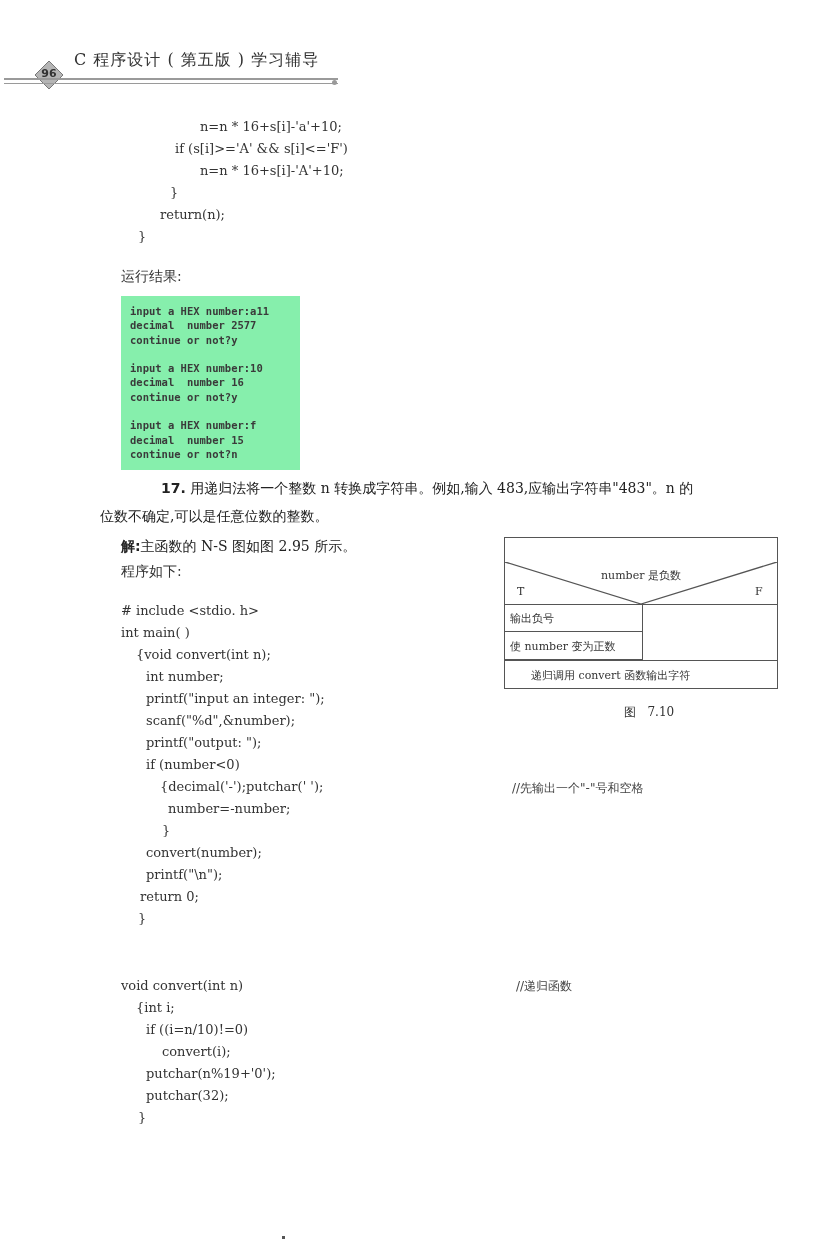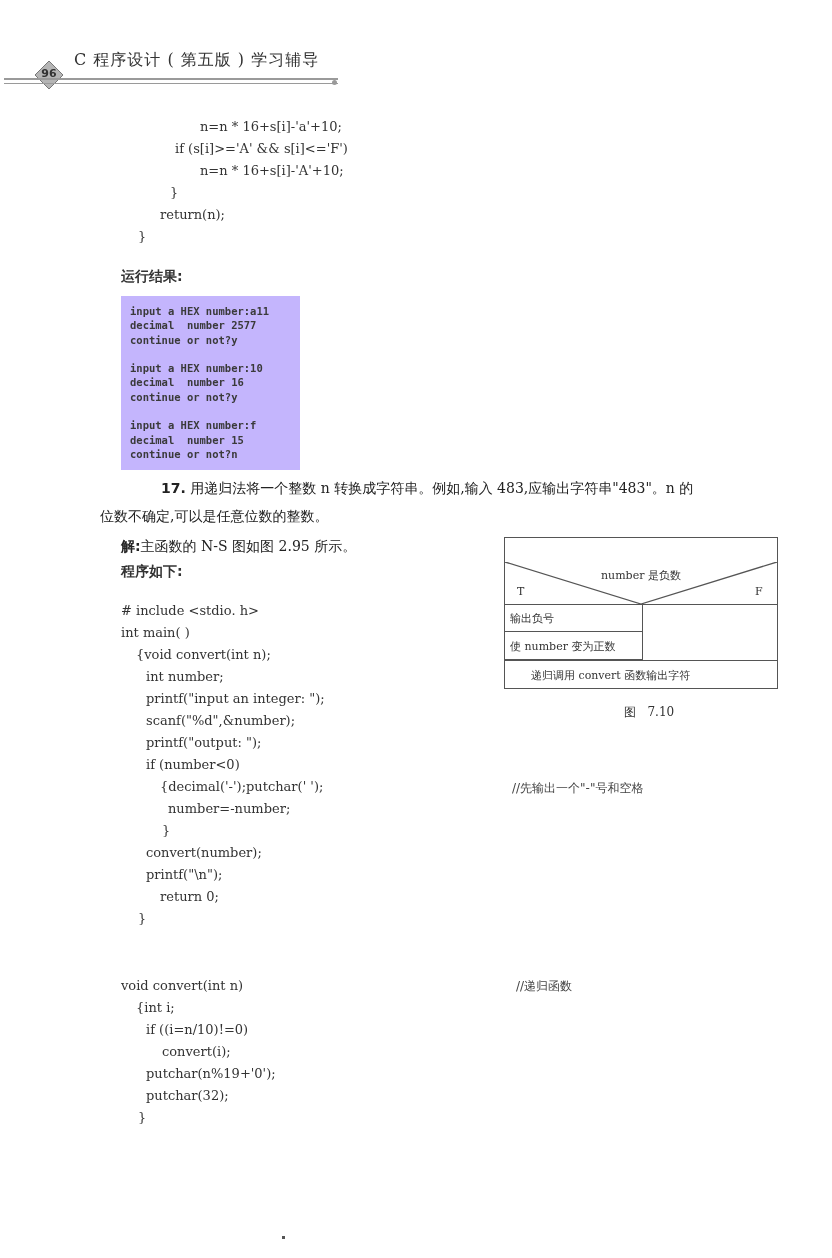--- a/index.html
+++ b/index.html
@@ -8,22 +8,22 @@
   .abs { position: absolute; white-space: pre; }
   .header-title { left: 74px; top: 50px; font-size: 16px; letter-spacing: 1px; color: #333; }
   .hline1 { left: 4px; top: 78px; width: 334px; height: 2px; background: #9a9a9a; }
   .hline2 { left: 4px; top: 83px; width: 334px; height: 1px; background: #9a9a9a; }
   .hdot { left: 332px; top: 80px; width: 5px; height: 5px; background: #9a9a9a; border-radius: 50%; }
   .badge { left: 34px; top: 60px; width: 30px; height: 30px; }
   .badge-inner { position: absolute; left: 0; top: 0; width: 30px; height: 30px; }
   .badge-num { position: absolute; left: 0; top: 7px; width: 30px; text-align: center;
                font-family: "DejaVu Sans", sans-serif; font-weight: bold; font-size: 11px; color: #333; }
   .code { font-size: 13px; line-height: 22px; color: #333; }
-  .heading { font-family: "DejaVu Sans", sans-serif; font-weight: bold; font-size: 14px; color: #333; }
-  .console { left: 121px; top: 296px; width: 179px; height: 174px; background: #c4b5fd; }
+  .heading { font-family: "DejaVu Sans", sans-serif; font-weight: normal; font-size: 14px; color: #333; }
+  .console { left: 121px; top: 296px; width: 179px; height: 174px; background: #86efac; }
   .console-lines { position: absolute; left: 9px; top: 8px; font-family: "DejaVu Sans Mono", monospace;
                    font-weight: bold; font-size: 10.5px; line-height: 14.3px; color: #3a3a3a; white-space: pre; }
   .para { font-size: 14px; color: #222; }
   .ns { left: 504px; top: 537px; width: 274px; height: 152px; border: 1.3px solid #555; box-sizing: border-box; }
   .ns-row { position: absolute; left: 0; border-bottom: 1.3px solid #555; box-sizing: border-box;
             font-size: 11px; color: #333; }
   .ns-txt { position: absolute; white-space: pre; font-size: 11px; color: #333; }
   .caption { left: 624px; top: 704px; font-size: 12px; color: #333; }
   .comment { font-size: 12px; color: #444; font-family: "DejaVu Sans", sans-serif; }
 </style>
@@ -94,21 +94,21 @@
 <div class="abs code" style="left:146px; top:666px;">int number;</div>
 <div class="abs code" style="left:146px; top:688px;">printf("input an integer: ");</div>
 <div class="abs code" style="left:146px; top:710px;">scanf("%d",&amp;number);</div>
 <div class="abs code" style="left:146px; top:732px;">printf("output: ");</div>
 <div class="abs code" style="left:146px; top:754px;">if (number&lt;0)</div>
 <div class="abs code" style="left:160px; top:776px;">{decimal('-');putchar(' ');</div>
 <div class="abs code" style="left:168px; top:798px;">number=-number;</div>
 <div class="abs code" style="left:162px; top:820px;">}</div>
 <div class="abs code" style="left:146px; top:842px;">convert(number);</div>
 <div class="abs code" style="left:146px; top:864px;">printf("\n");</div>
-<div class="abs code" style="left:160px; top:886px;">return 0;</div>
+<div class="abs code" style="left:140px; top:886px;">return 0;</div>
 <div class="abs code" style="left:138px; top:908px;">}</div>
 
 <div class="abs comment" style="left:512px; top:780px;">//先输出一个"-"号和空格</div>
 
 <div class="abs code" style="left:121px; top:975px;">void convert(int n)</div>
 <div class="abs code" style="left:136px; top:997px;">{int i;</div>
 <div class="abs code" style="left:146px; top:1019px;">if ((i=n/10)!=0)</div>
 <div class="abs code" style="left:162px; top:1041px;">convert(i);</div>
 <div class="abs code" style="left:146px; top:1063px;">putchar(n%19+'0');</div>
 <div class="abs code" style="left:146px; top:1085px;">putchar(32);</div>

